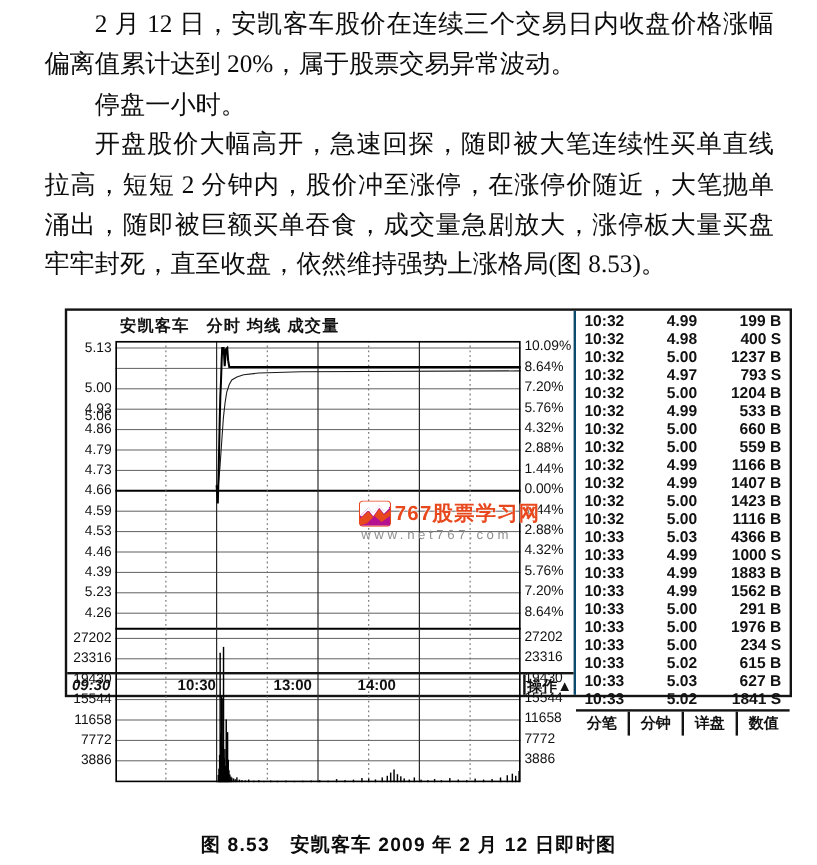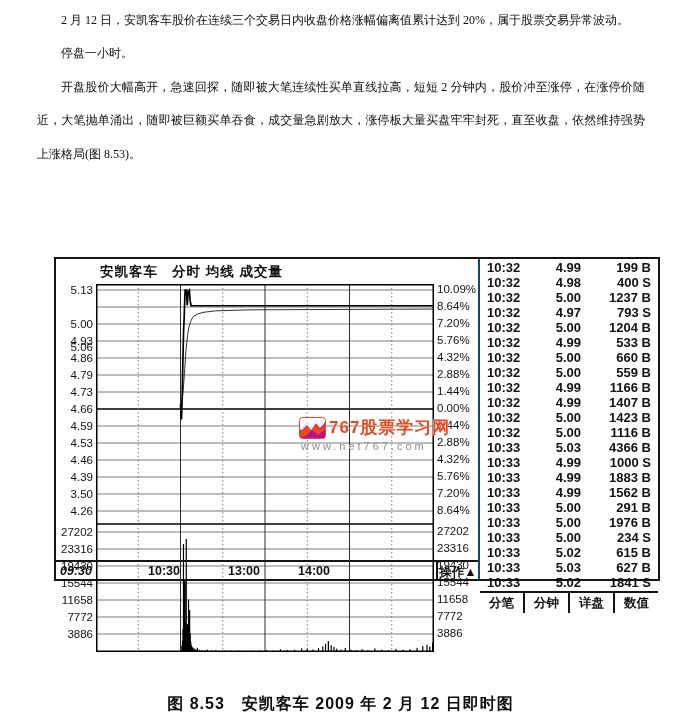--- a/index.html
+++ b/index.html
@@ -1,21 +1,21 @@
 <!DOCTYPE html>
 <html><head>
 <meta charset="utf-8">
 <style>
   html,body{margin:0;padding:0;background:#fff;}
   .page{position:relative;width:681px;height:721px;background:#fff;overflow:hidden;
         font-family:"Liberation Sans","DejaVu Sans",sans-serif;color:#111;}
   
   .text-block{position:absolute;left:37px;top:4px;width:608px;
               font-family:"Liberation Serif","DejaVu Serif",serif;
-              font-size:12px;line-height:33.4px;text-align:justify;color:#0c0c0c;}
+              font-size:21px;line-height:33.4px;text-align:justify;color:#0c0c0c;}
   .text-block p{margin:0;text-indent:2em;}
   
   .chart-module{position:absolute;left:54px;top:257px;width:606px;height:324px;
                 border:2px solid #141414;box-sizing:border-box;display:flex;background:#fff;}
   .left-pane{width:422px;display:flex;flex-direction:column;position:relative;}
   .title-row{height:25px;line-height:25px;padding-left:44px;font-size:13.5px;font-weight:bold;
              letter-spacing:1px;white-space:nowrap;}
   .title-stock{margin-right:14px;}
   .plot-row{position:relative;height:368px;}
   .y-left{position:absolute;left:0;top:0;width:40px;height:368px;}
@@ -77,21 +77,21 @@
             <span style="top: 33px;">5.00</span>
             <span style="top: 50px;">4.93</span>
             <span style="top: 67px;">4.86</span>
             <span style="top: 84px;">4.79</span>
             <span style="top: 101px;">4.73</span>
             <span style="top: 118px;">4.66</span>
             <span style="top: 135px;">4.59</span>
             <span style="top: 152px;">4.53</span>
             <span style="top: 169px;">4.46</span>
             <span style="top: 186px;">4.39</span>
-            <span style="top: 203px;">3.50</span>
+            <span style="top: 203px;">5.23</span>
             <span style="top: 220px;">4.26</span>
             <span style="top: 241px;">27202</span>
             <span style="top: 258px;">23316</span>
             <span style="top: 275px;">19430</span>
             <span style="top: 292px;">15544</span>
             <span style="top: 309px;">11658</span>
             <span style="top: 326px;">7772</span>
             <span style="top: 343px;">3886</span>
           </div>
         <svg class="plot" id="plotSvg" width="338" height="368">

